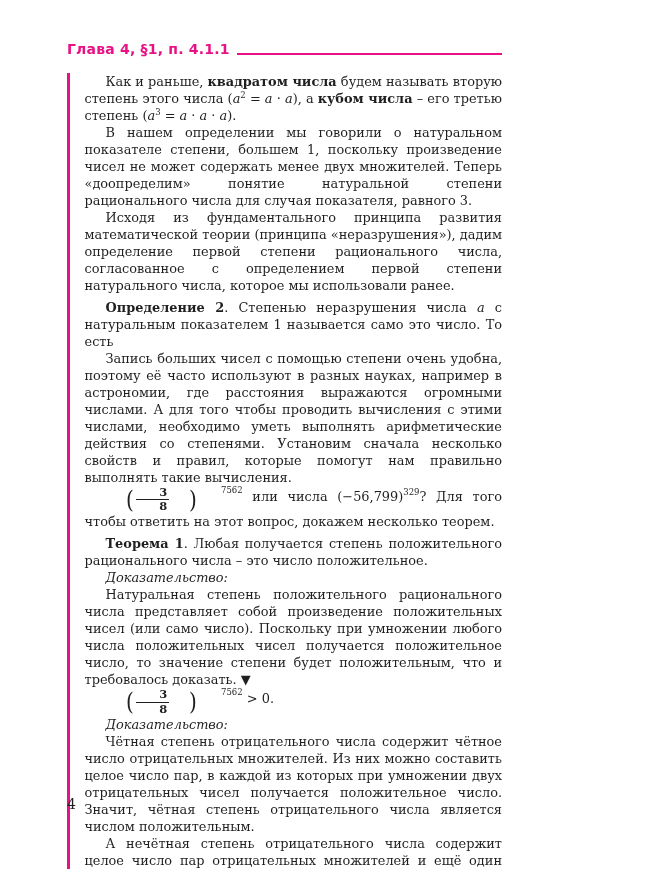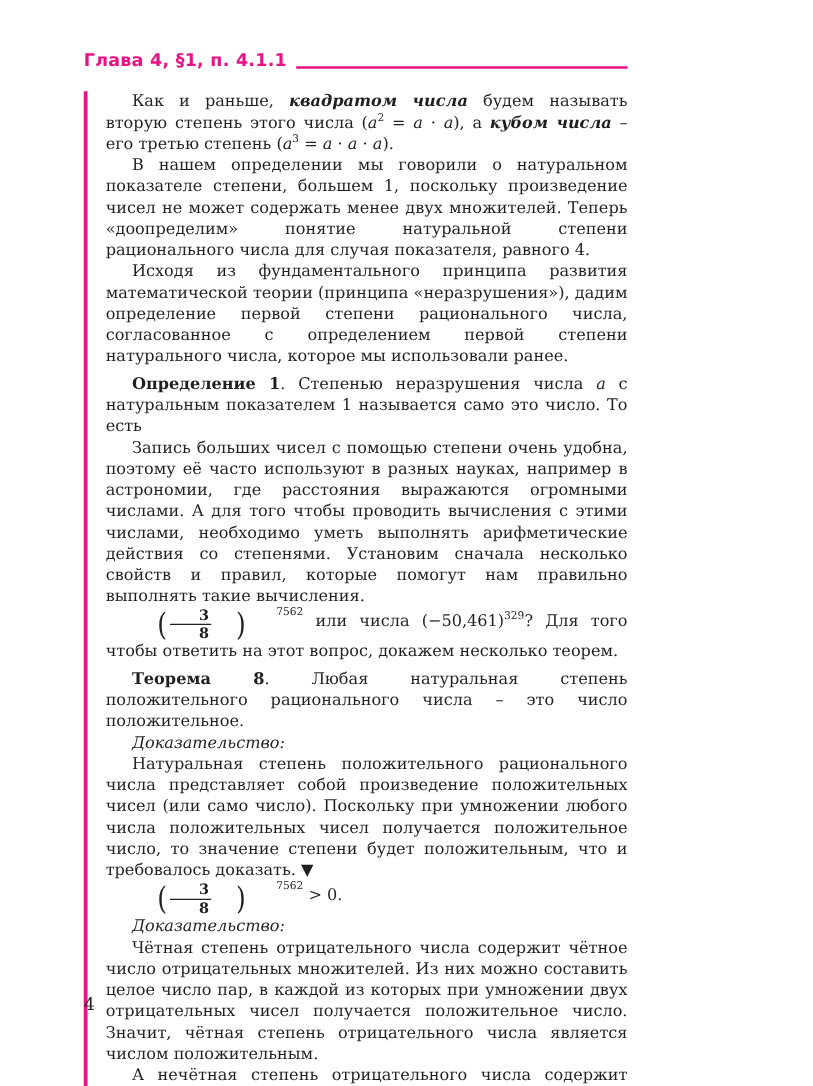--- a/index.html
+++ b/index.html
@@ -18,21 +18,21 @@
   
   .body-row { position:absolute; top:73px; left:67px; right:38px; display:flex; align-items:stretch; }
   .accent-bar { width:2.5px; min-width:2.5px; background:var(--accent); margin-right:15px; }
   .content { flex:1; font-size:12.9px; line-height:17px; text-align:justify; }
   .blk { margin:0; text-indent:21px; }
   .b-definition, .b-theorem { margin-top:5px; }
   .b-formula { text-align:center; text-indent:0; margin:2px 0 3px; }
   sup { font-size:0.66em; line-height:0; }
   .s-b { font-weight:700; }
   .s-i { font-style:italic; }
-  .s-bi { font-weight:700; font-style:italic; }
+  .s-bi { font-weight:700; }
   
   .fracwrap { display:inline-flex; align-items:center; vertical-align:-7px; line-height:0; white-space:nowrap; }
   .bigparen { font-size:25px; line-height:0; transform:scaleX(0.8); }
   .frac { display:inline-flex; flex-direction:column; align-items:center; font-size:11.5px; line-height:1.15; font-weight:700; }
   .fnum { border-bottom:1px solid currentColor; padding:0 2px; }
   .fexp { font-size:8.5px; line-height:0; position:relative; top:-10px; }
   
   .page-number { position:absolute; left:67px; bottom:57px; font-size:14px; }
 </style>
 </head>
@@ -40,34 +40,34 @@
 
 <div class="page">
   <div class="header">
     <span class="header-title">Глава 4, §1, п. 4.1.1</span>
     <span class="header-rule"></span>
   </div>
   <div class="body-row">
     <div class="accent-bar"></div>
     <div class="content">
         <p class="blk b-para"><span>Как и раньше, </span><span class="s-bi">квадратом числа</span><span> будем называть вторую степень этого числа (</span><span class="s-i">a</span><sup>2</sup><span> = </span><span class="s-i">a</span><span> · </span><span class="s-i">a</span><span>), а </span><span class="s-bi">кубом числа</span><span> – его третью степень (</span><span class="s-i">a</span><sup>3</sup><span> = </span><span class="s-i">a</span><span> · </span><span class="s-i">a</span><span> · </span><span class="s-i">a</span><span>).</span></p>
-        <p class="blk b-para"><span>В нашем определении мы говорили о натуральном показателе степени, большем 1, поскольку произведение чисел не может содержать менее двух множителей. Теперь «доопределим» понятие натуральной степени рационального числа для случая показателя, равного 4.</span></p>
+        <p class="blk b-para"><span>В нашем определении мы говорили о натуральном показателе степени, большем 1, поскольку произведение чисел не может содержать менее двух множителей. Теперь «доопределим» понятие натуральной степени рационального числа для случая показателя, равного 3.</span></p>
         <p class="blk b-para"><span>Исходя из фундаментального принципа развития математической теории (принципа «неразрушения»), дадим определение первой степени рационального числа, согласованное с определением первой степени натурального числа, которое мы использовали ранее.</span></p>
-        <p class="blk b-definition"><span class="s-b">Определение 1</span><span>. Степенью неразрушения числа </span><span class="s-i">a</span><span> с натуральным показателем 1 называется само это число. То есть</span></p>
+        <p class="blk b-definition"><span class="s-b">Определение 2</span><span>. Степенью неразрушения числа </span><span class="s-i">a</span><span> с натуральным показателем 1 называется само это число. То есть</span></p>
         <p class="blk b-para"><span>Запись больших чисел с помощью степени очень удобна, поэтому её часто используют в разных науках, например в астрономии, где расстояния выражаются огромными числами. А для того чтобы проводить вычисления с этими числами, необходимо уметь выполнять арифметические действия со степенями. Установим сначала несколько свойств и правил, которые помогут нам правильно выполнять такие вычисления.</span></p>
         <p class="blk b-para"><span class="fracwrap">
             <span class="bigparen">(</span>
             <span class="frac">
               <span class="fnum">3</span>
               <span class="fden">8</span>
             </span>
             <span class="bigparen">)</span>
             <sup class="fexp">7562</sup>
-          </span><span> или числа (−50,461)</span><sup>329</sup><span>? Для того чтобы ответить на этот вопрос, докажем несколько теорем.</span></p>
-        <p class="blk b-theorem"><span class="s-b">Теорема 8</span><span>. Любая натуральная степень положительного рационального числа – это число положительное.</span></p>
+          </span><span> или числа (−56,799)</span><sup>329</sup><span>? Для того чтобы ответить на этот вопрос, докажем несколько теорем.</span></p>
+        <p class="blk b-theorem"><span class="s-b">Теорема 1</span><span>. Любая получается степень положительного рационального числа – это число положительное.</span></p>
         <p class="blk b-proof"><span class="s-i">Доказательство:</span></p>
         <p class="blk b-para"><span>Натуральная степень положительного рационального числа представляет собой произведение положительных чисел (или само число). Поскольку при умножении любого числа положительных чисел получается положительное число, то значение степени будет положительным, что и требовалось доказать. ▼</span></p>
         <p class="blk b-para"><span class="fracwrap">
             <span class="bigparen">(</span>
             <span class="frac">
               <span class="fnum">3</span>
               <span class="fden">8</span>
             </span>
             <span class="bigparen">)</span>
             <sup class="fexp">7562</sup>

